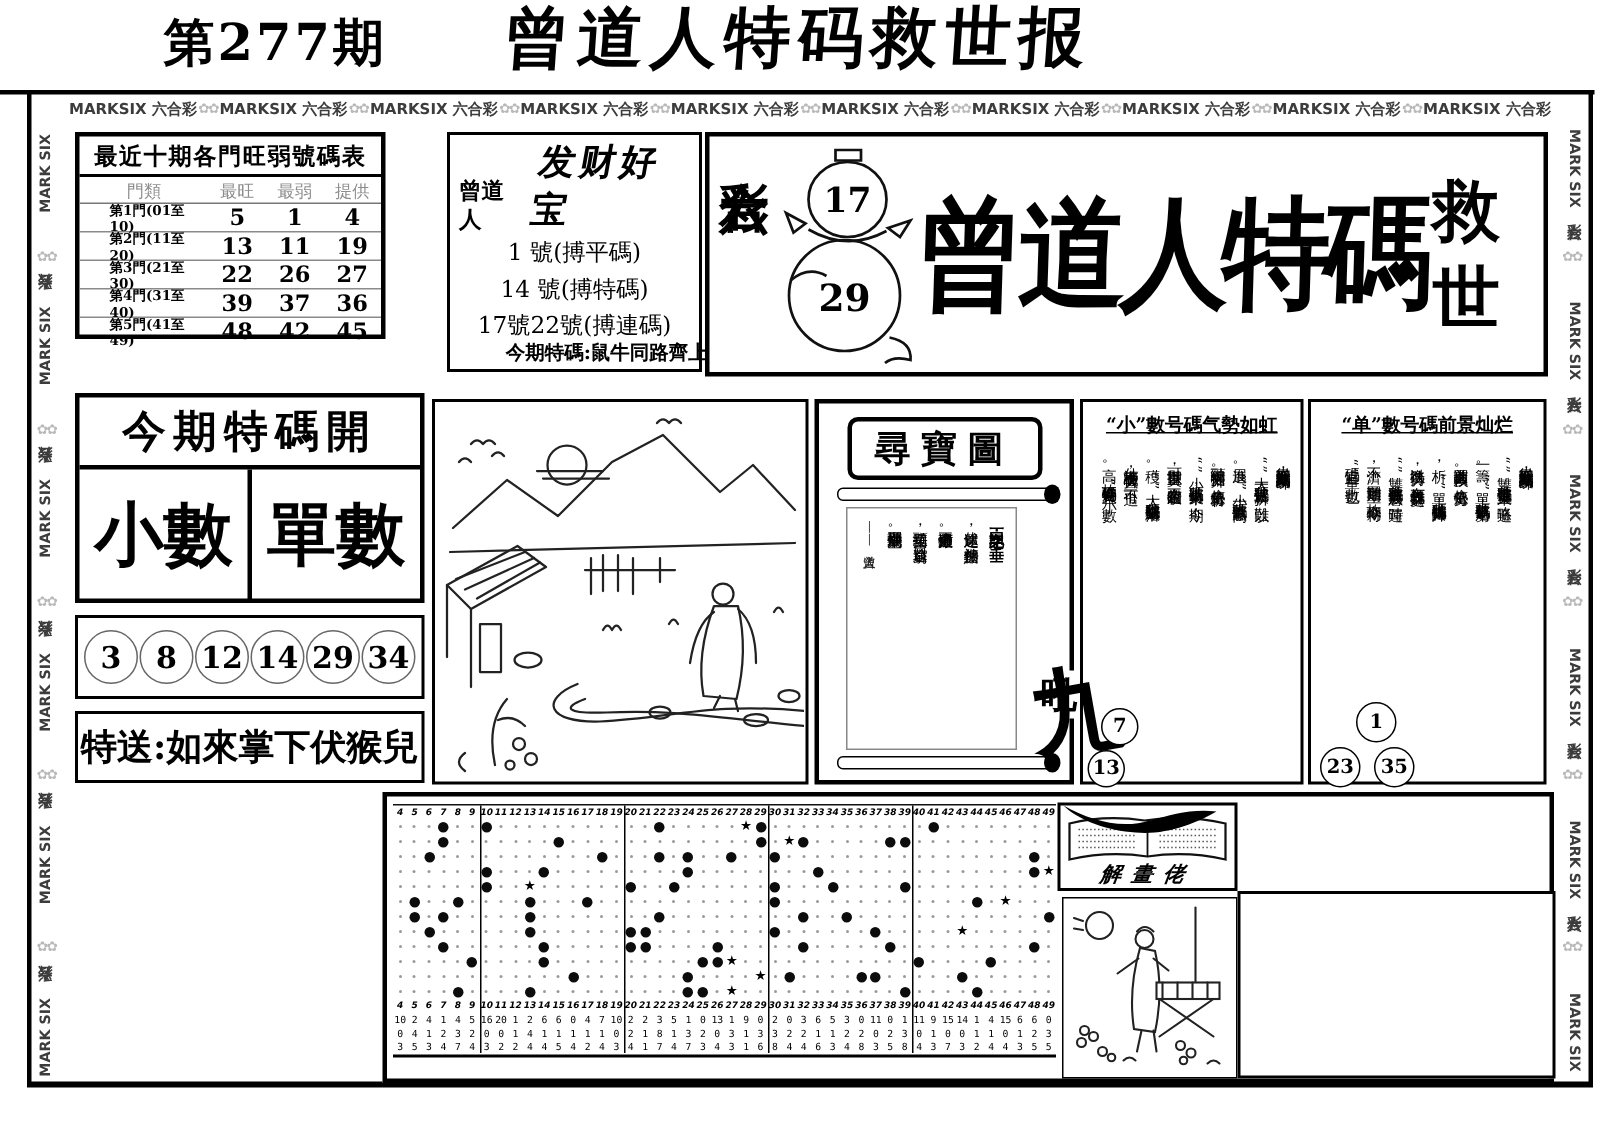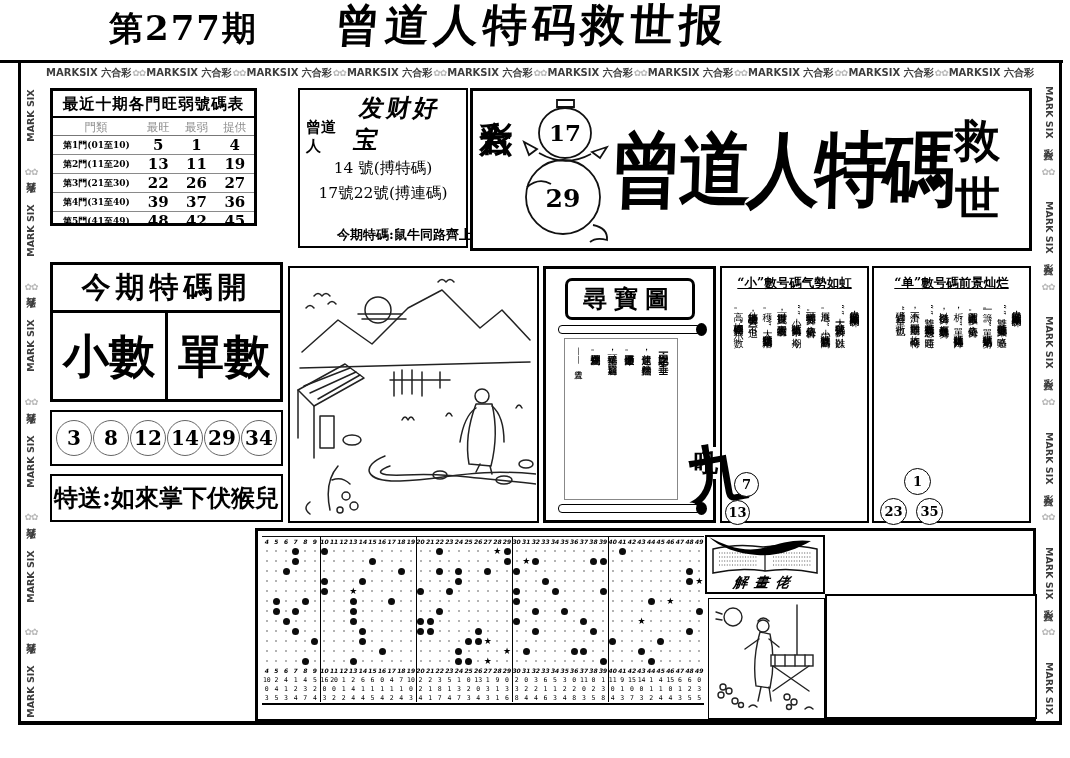--- a/index.html
+++ b/index.html
@@ -30,21 +30,21 @@
   .box{position:absolute;background:#fff;border:2.5px solid #000;box-sizing:border-box;}
 
   
   #stats-table{left:50px;top:88px;width:207px;height:138px;border-width:3px;}
   .st-title{height:25px;line-height:25px;text-align:center;font-size:15.5px;font-weight:700;letter-spacing:1px;border-bottom:2px solid #000;}
   .st-head{display:flex;height:17px;align-items:flex-end;border-bottom:1px solid #777;color:#8d8d8d;font-size:11.5px;}
   .st-hlabel{width:86px;text-align:center;}
   .st-hv{flex:1;text-align:center;}
   .st-row{display:flex;height:18px;align-items:center;border-bottom:1px solid #8a8a8a;}
   .st-row:last-child{border-bottom:none;}
-  .st-label{width:86px;font-size:9px;font-weight:700;padding-left:10px;box-sizing:border-box;}
+  .st-label{width:86px;font-size:9px;font-weight:700;padding-left:20px;box-sizing:border-box;}
   .st-v{flex:1;text-align:center;font-size:15px;font-weight:700;}
 
   
   #fortune{left:298px;top:88px;width:170px;height:160px;}
   .ft-head{display:flex;align-items:flex-end;padding:2px 6px 0;}
   .ft-brand{font-size:15px;font-weight:700;}
   .ft-title{font-size:24px;font-weight:900;margin-left:8px;transform:skewX(-10deg);letter-spacing:3px;}
   .ft-lines{text-align:center;}
   .ft-line{font-size:15.5px;line-height:24.5px;}
   .ft-footer{position:absolute;left:0;bottom:2px;width:100%;text-align:center;font-size:13px;font-weight:900;padding-left:28px;}
@@ -211,20 +211,21 @@
         </div>
       </div>
   </div>
 
   <div class="box" id="fortune">
     <div class="ft-head">
       <span class="ft-brand">曾道人</span>
       <span class="ft-title">发财好宝</span>
     </div>
     <div class="ft-lines">
+        <div class="ft-line">1 號(搏平碼)</div>
         <div class="ft-line">14 號(搏特碼)</div>
         <div class="ft-line">17號22號(搏連碼)</div>
       </div>
     <div class="ft-footer">今期特碼:鼠牛同路齊上臺</div>
   </div>
 
   <div class="box" id="masthead-box">
     <div class="mb-lottery">六合彩</div>
     <svg class="mb-gourd" width="92" height="150" viewBox="0 0 92 150">
       <g fill="#fff" stroke="#111" stroke-width="1.8">

